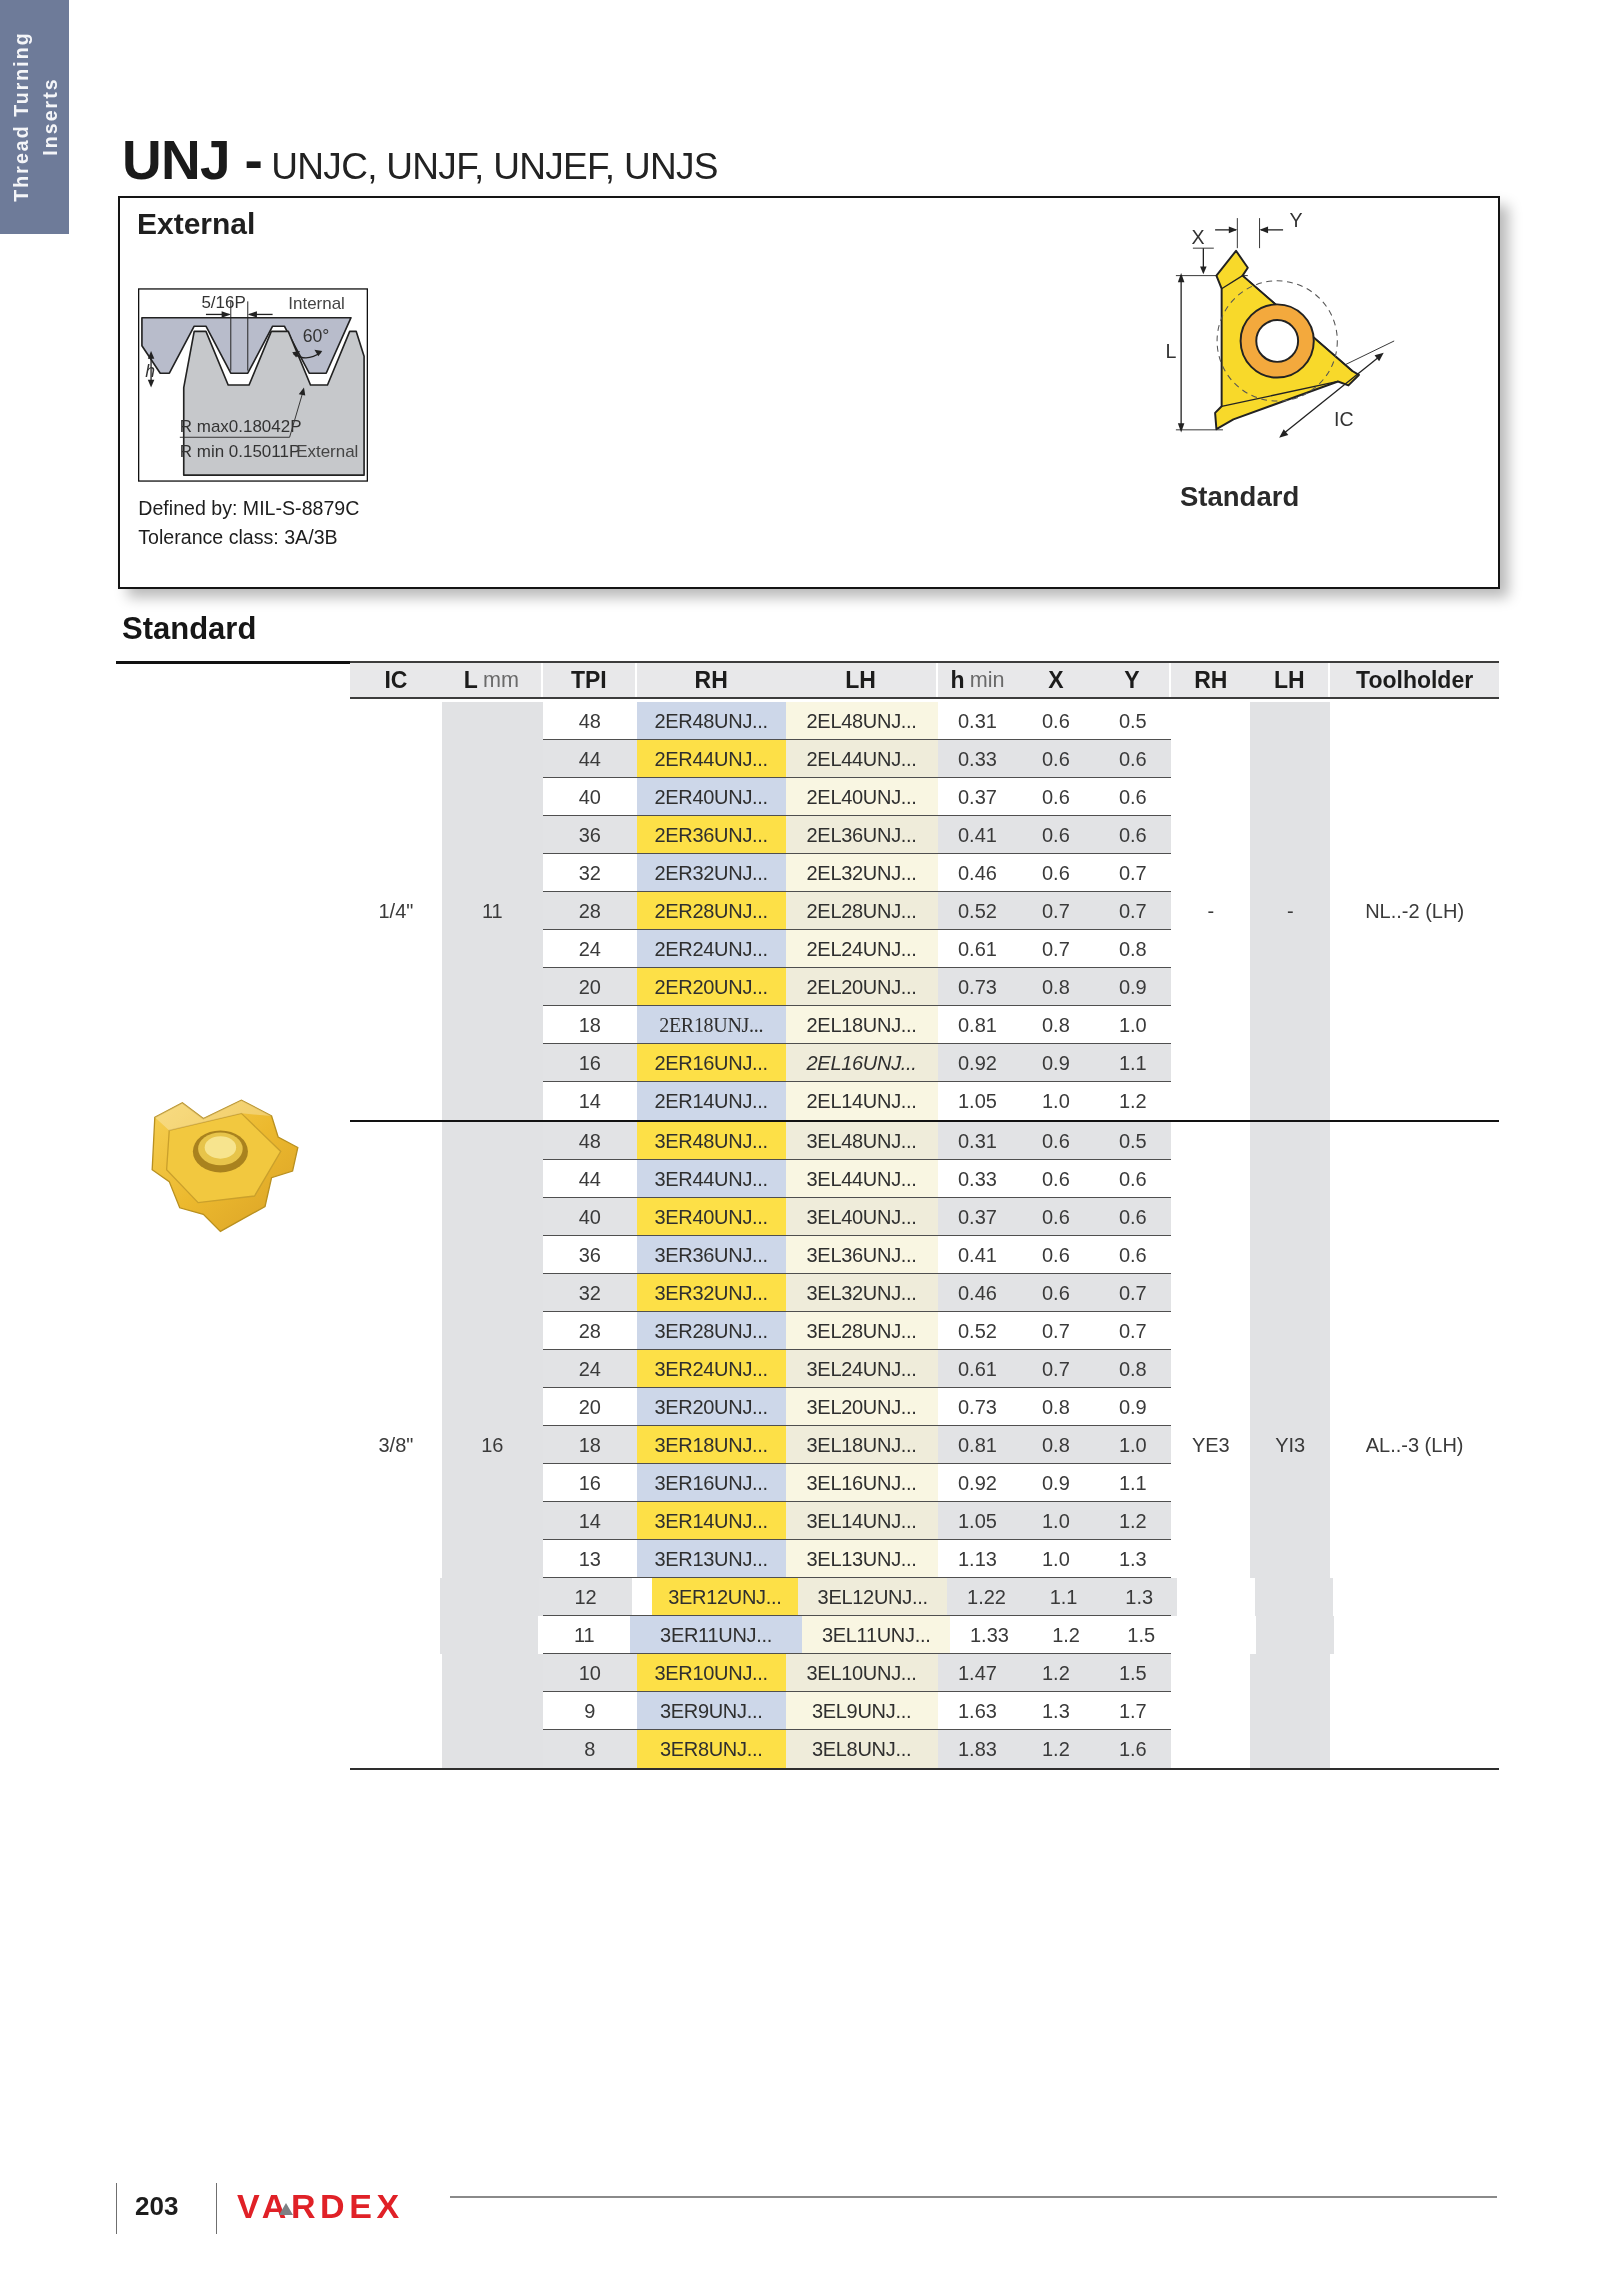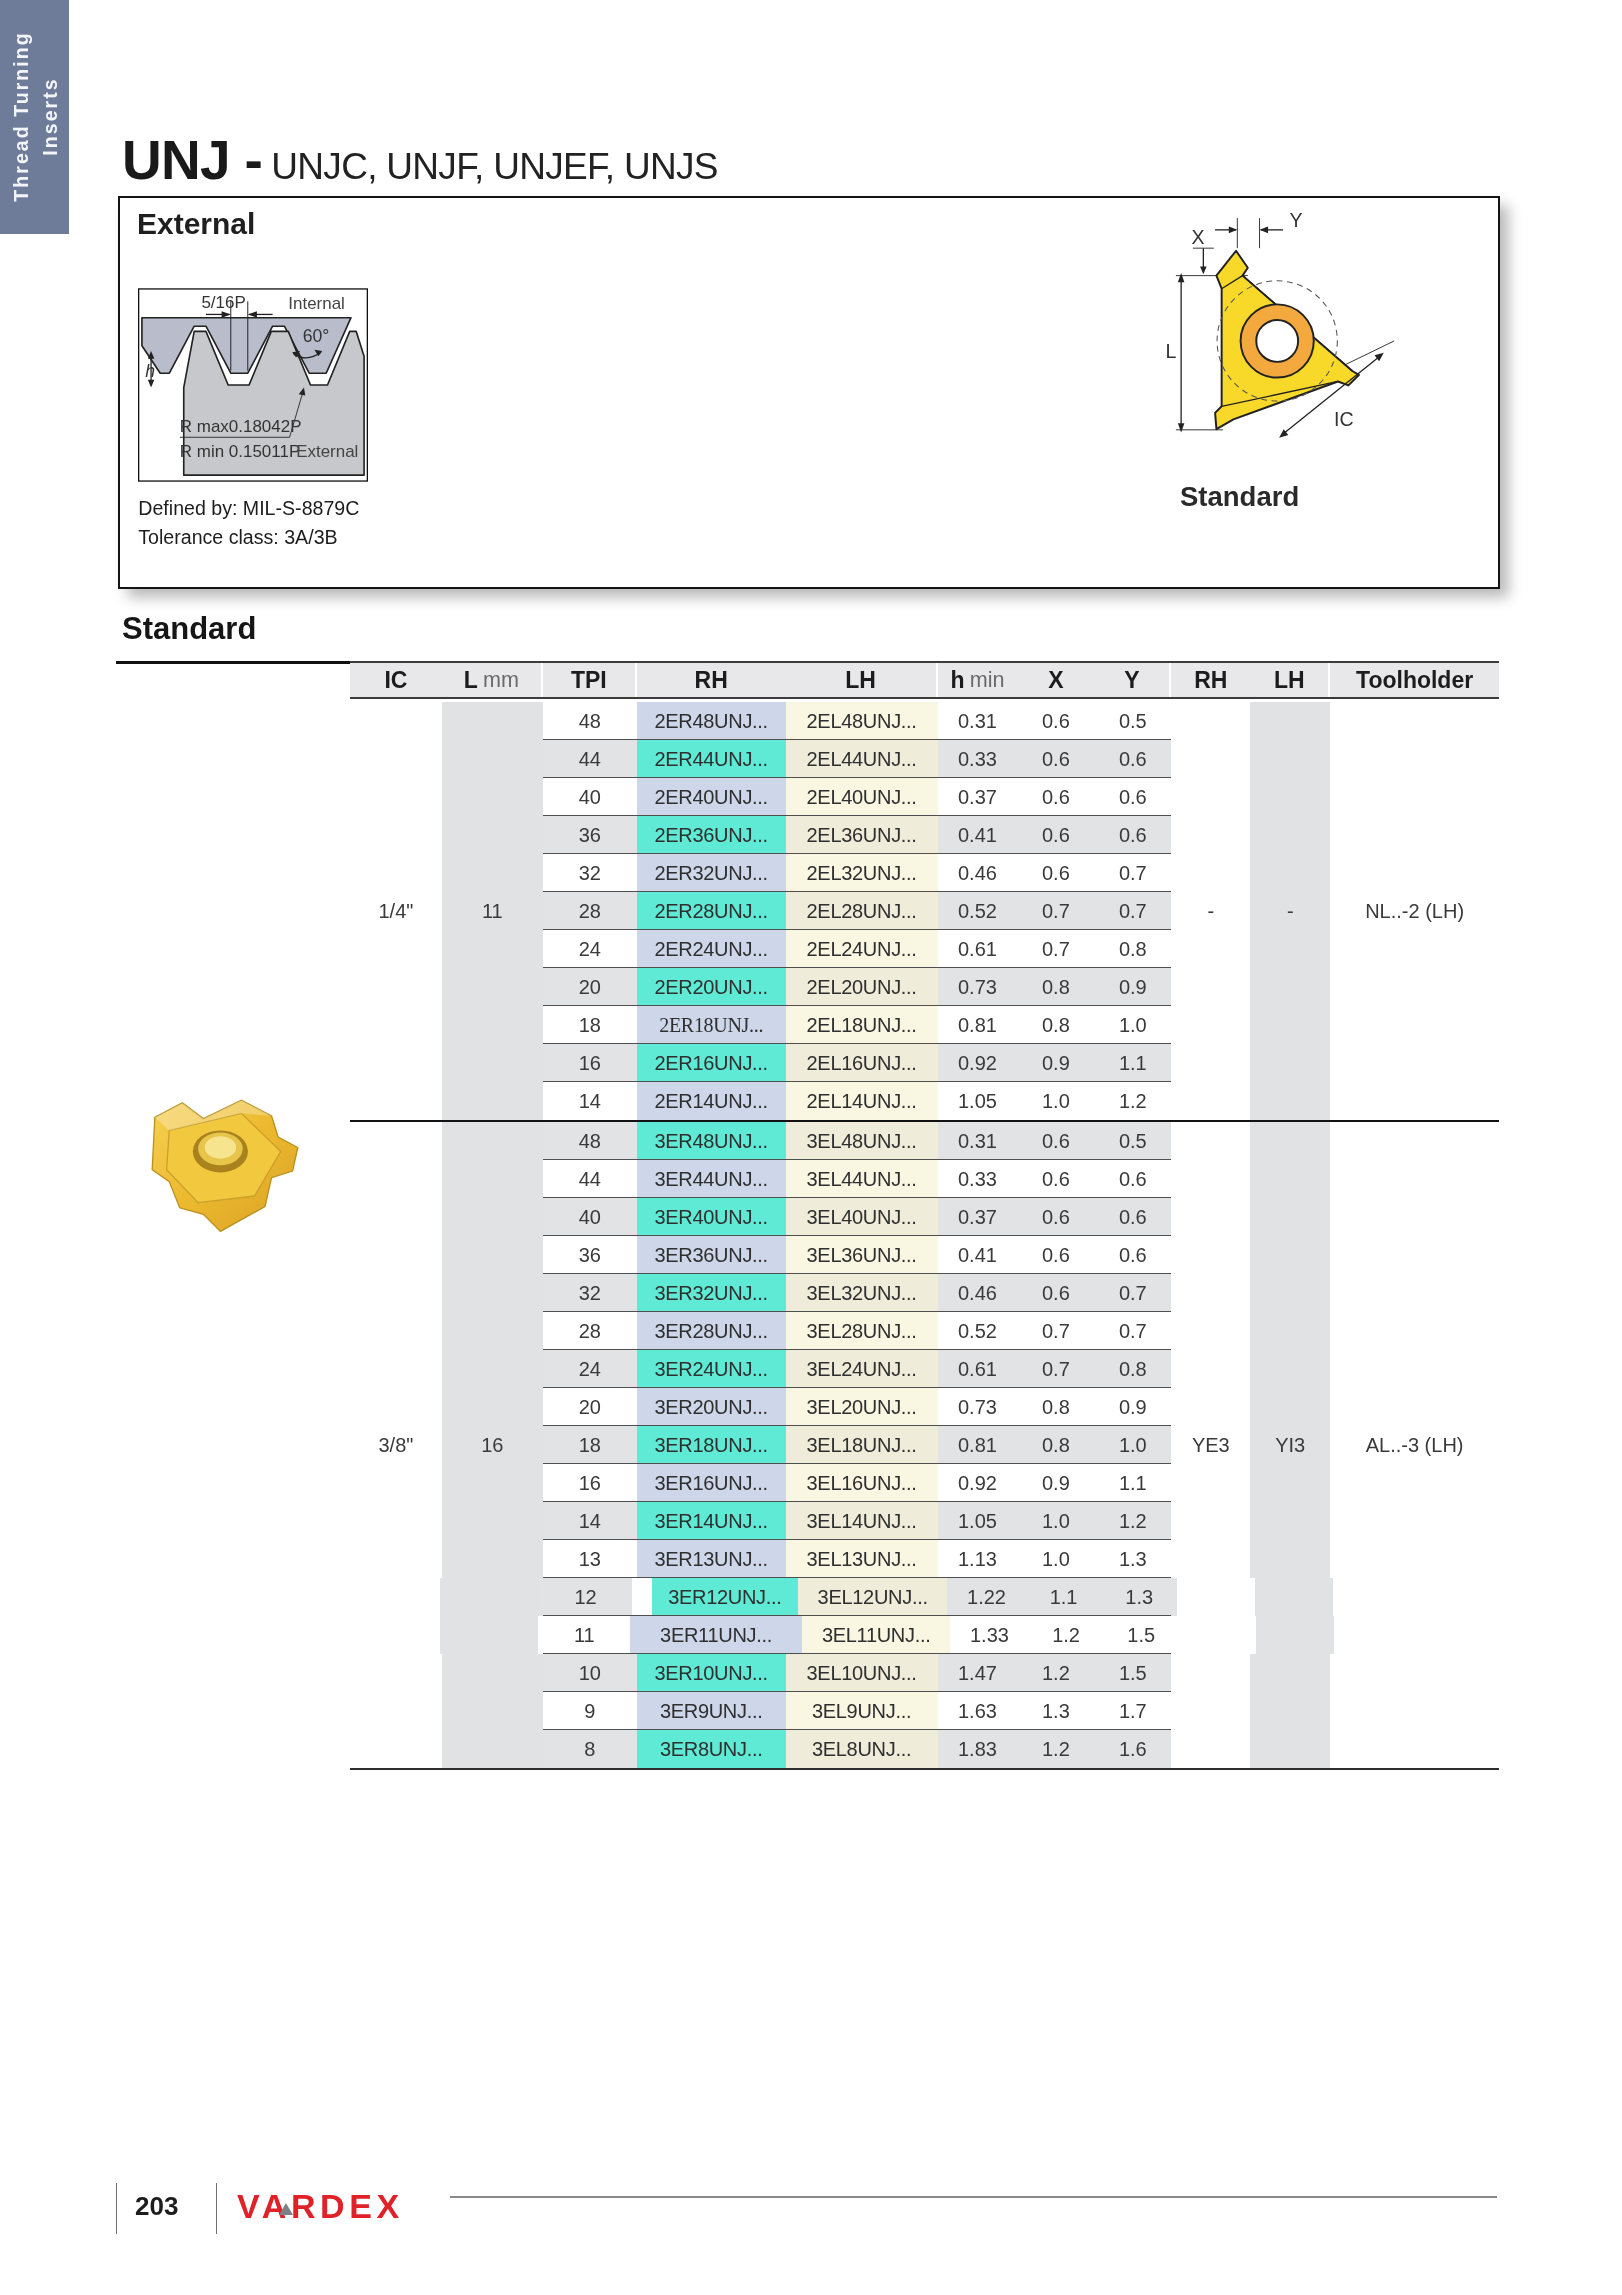--- a/index.html
+++ b/index.html
@@ -43,21 +43,21 @@
     font-size:23px;font-weight:700;color:#1c1c1c;white-space:nowrap;}
   .sub-cell .sfx{font-weight:400;color:#6a6a6a;margin-left:5.2px;font-size:21.6px;}
   .hgap{height:3.3px;background:#fff;}
   .t-body{position:relative;}
   .t-row{display:flex;height:38px;position:relative;}
   .t-cell{display:flex;align-items:center;justify-content:center;font-size:20px;color:#3a3a3a;white-space:nowrap;}
   .c-code{letter-spacing:-0.3px;color:#2f2f2f;}
   .bg-band{background:#e1e2e4;}
   .bg-stripe{background:#e2e3e5;}
   .bg-blue{background:#cdd7e9;}
-  .bg-blue-d{background:#5eead4;}
+  .bg-blue-d{background:#fde047;}
   .bg-cream{background:#f9f6e2;}
   .bg-cream-d{background:#efecda;}
   .row-sep{position:absolute;left:193px;width:628px;bottom:0;height:1.3px;background:#4f4f4f;}
   .sec-divider{height:2px;background:#121212;}
   .tbl-bottom{height:2px;background:#2e2e2e;}
 
   
   .f-bar{position:absolute;top:2183px;width:1.3px;height:51px;background:#6f6f6f;}
   .f-page{position:absolute;left:135px;top:2191px;font-size:26px;font-weight:700;color:#1d1d1d;}
   .f-logo{position:absolute;left:237px;top:2187px;font-size:34px;font-weight:800;color:#e02127;letter-spacing:4.6px;}
@@ -346,21 +346,21 @@
         <div class="t-cell" style="width: 79px;"></div>
         <div class="t-cell bg-band" style="width: 80px;"></div>
         <div class="t-cell" style="width: 169px;"></div>
         <i class="row-sep"></i>
       </div>
       <div class="t-row">
         <div class="t-cell" style="width: 92px;"></div>
         <div class="t-cell bg-band" style="width: 101px;"></div>
         <div class="t-cell bg-stripe" style="width: 94px;">16</div>
         <div class="t-cell bg-blue-d c-code" style="width: 149px;">2ER16UNJ...</div>
-        <div class="t-cell bg-cream-d c-code" style="width: 152px;">2EL16UNJ...</div>
+        <div class="t-cell bg-cream-d c-code" style="width: 152px; font-style: italic;">2EL16UNJ...</div>
         <div class="t-cell bg-stripe" style="width: 80px;">0.92</div>
         <div class="t-cell bg-stripe" style="width: 77px;">0.9</div>
         <div class="t-cell bg-stripe" style="width: 77px;">1.1</div>
         <div class="t-cell" style="width: 79px;"></div>
         <div class="t-cell bg-band" style="width: 80px;"></div>
         <div class="t-cell" style="width: 169px;"></div>
         <i class="row-sep"></i>
       </div>
       <div class="t-row">
         <div class="t-cell" style="width: 92px;"></div>

